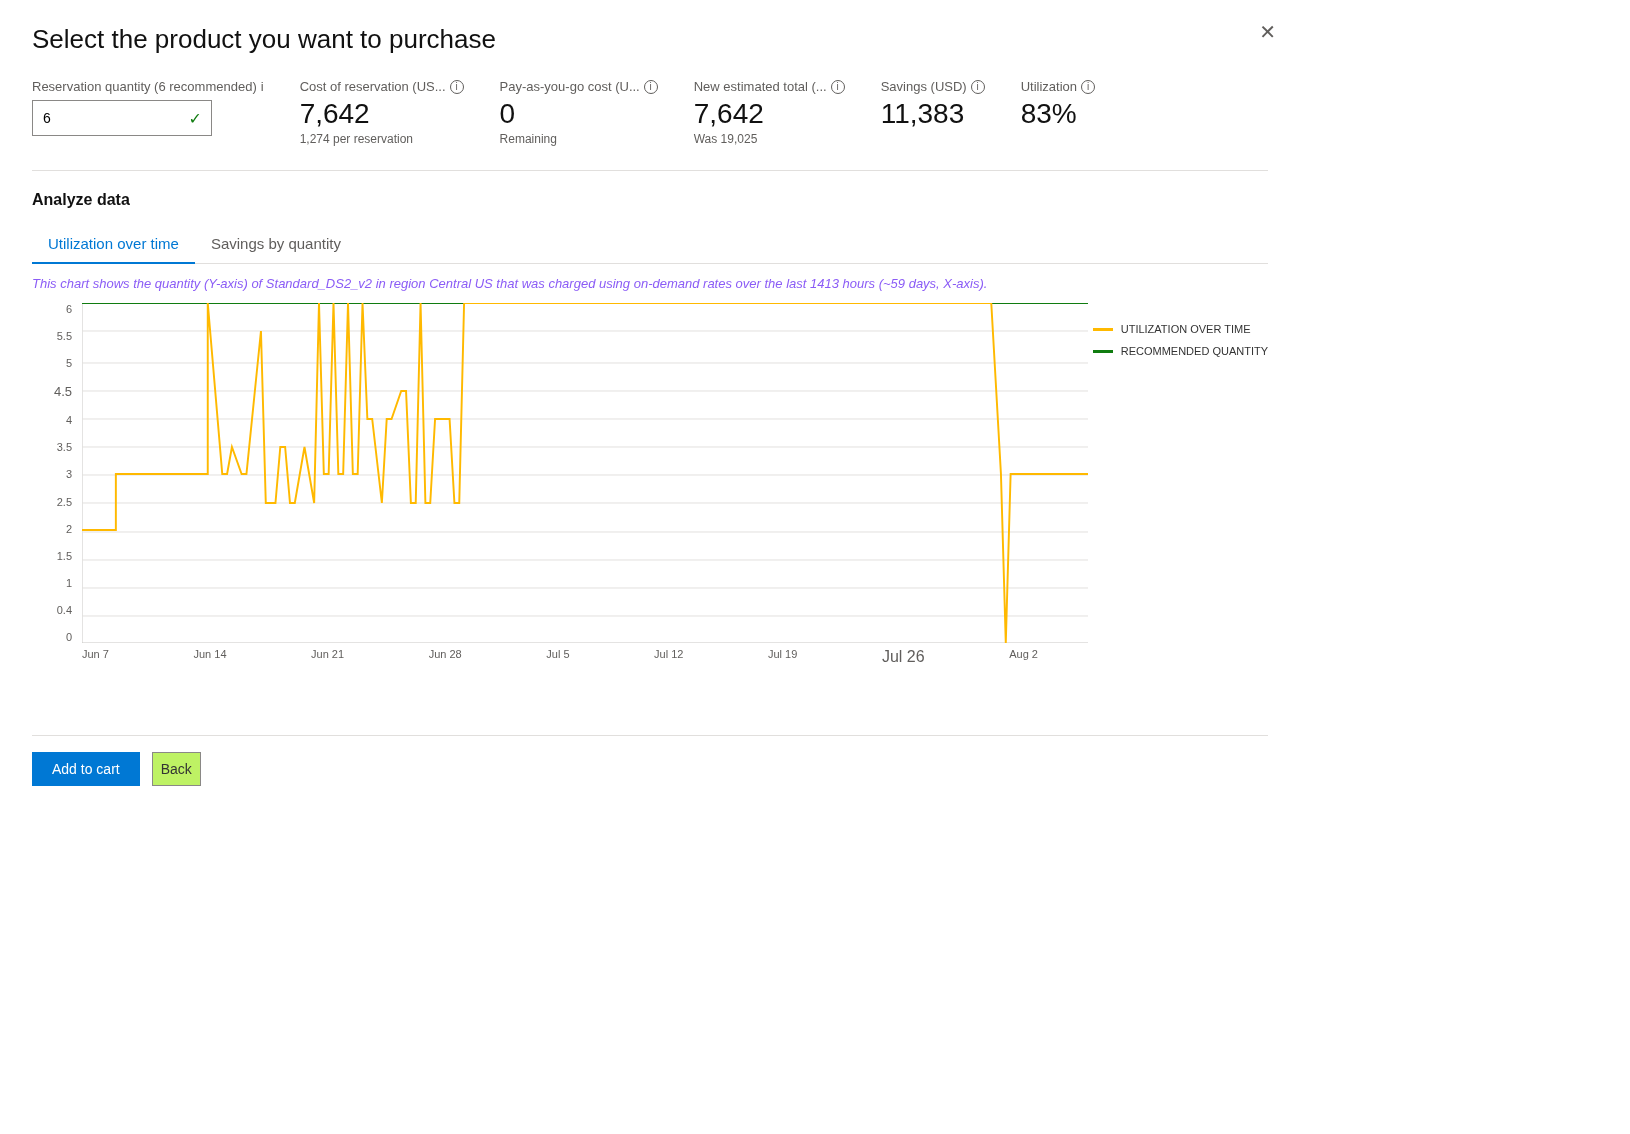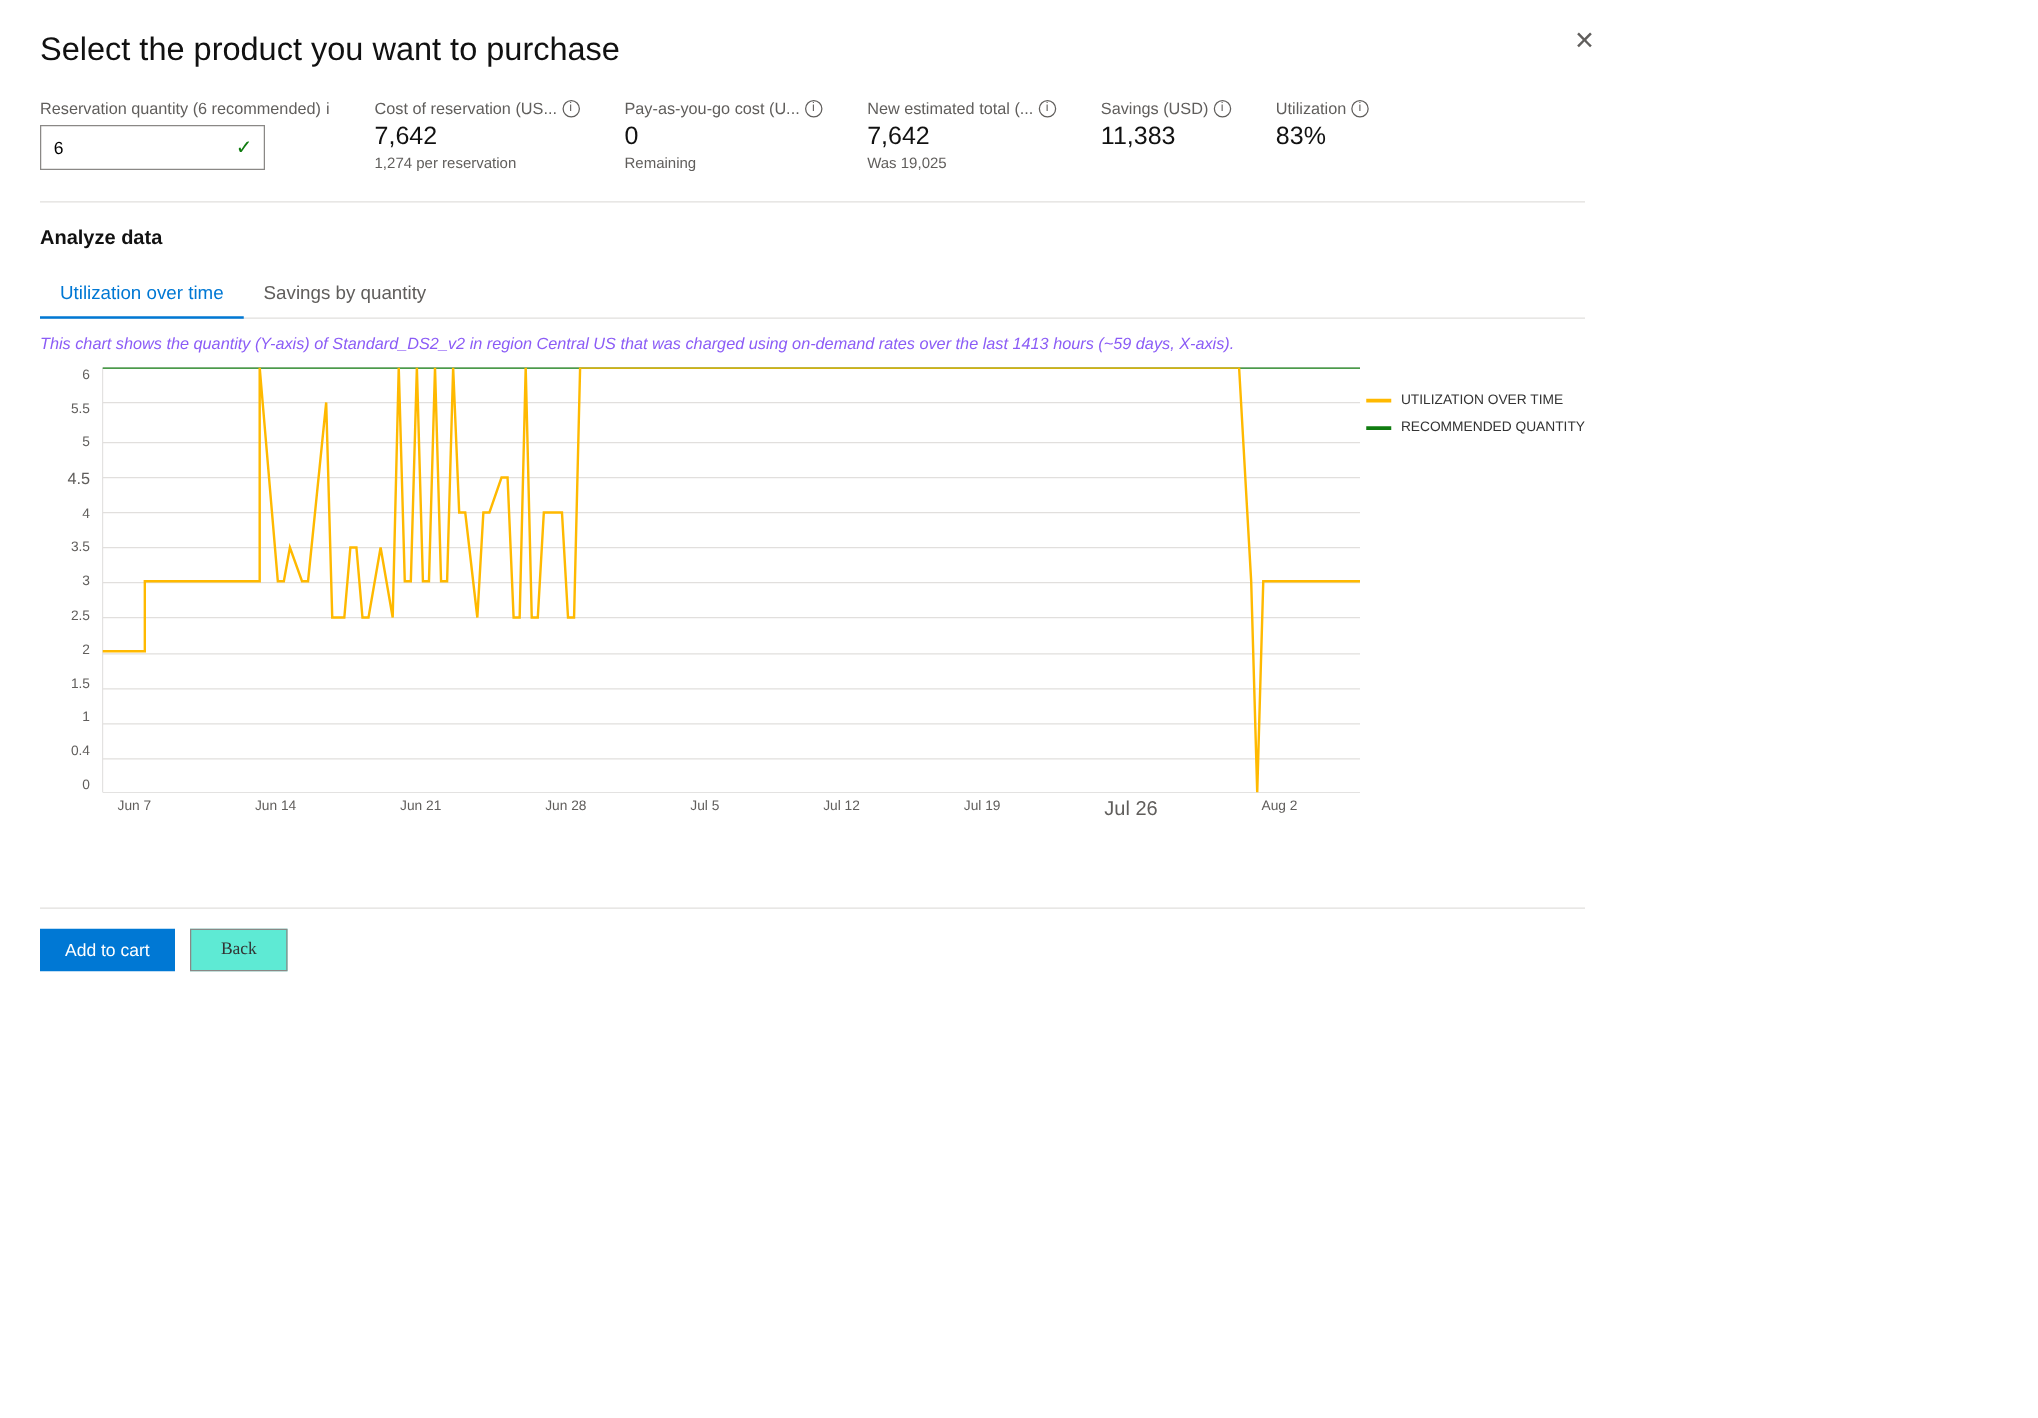--- a/index.html
+++ b/index.html
@@ -6,36 +6,36 @@
     body { font-family: 'Segoe UI', Arial, sans-serif; background: #fff; color: #333; font-size: 14px; }
     .dialog { width: 1300px; min-height: 1000px; background: #fff; padding: 24px 32px; position: relative; }
     .dialog-title { font-size: 26px; font-weight: 400; color: #111; margin-bottom: 24px; }
     .close-btn { position: absolute; top: 20px; right: 24px; font-size: 20px; cursor: pointer; color: #605e5c; background: none; border: none; }
     .section-title { font-size: 16px; font-weight: 600; color: #111; margin-bottom: 16px; }
     .cost-section { margin-bottom: 24px; }
     .cost-row { display: flex; align-items: flex-start; gap: 36px; flex-wrap: wrap; }
     .cost-item { display: flex; flex-direction: column; }
     .cost-label { font-size: 13px; color: #605e5c; display: flex; align-items: center; gap: 4px; margin-bottom: 4px; }
     .cost-label .info-icon { width: 14px; height: 14px; border-radius: 50%; border: 1px solid #605e5c; display: inline-flex; align-items: center; justify-content: center; font-size: 10px; color: #605e5c; cursor: pointer; }
-    .cost-value { font-size: 20px; font-weight: 300; color: #111; }
+    .cost-value { font-size: 28px; font-weight: 300; color: #111; }
     .cost-sub { font-size: 12px; color: #605e5c; margin-top: 2px; }
     .quantity-input-group { display: flex; flex-direction: column; }
     .quantity-label { font-size: 13px; color: #605e5c; display: flex; align-items: center; gap: 4px; margin-bottom: 6px; }
     .quantity-input-wrapper { position: relative; width: 180px; }
     .quantity-input-wrapper input { width: 100%; height: 36px; border: 1px solid #8a8886; padding: 0 32px 0 10px; font-size: 14px; outline: none; }
     .quantity-check { position: absolute; right: 10px; top: 50%; transform: translateY(-50%); color: #107c10; font-size: 16px; }
     .divider { border: none; border-top: 1px solid #e1dfdd; margin: 16px 0 20px 0; }
     .analyze-section { }
     .tabs { display: flex; border-bottom: 1px solid #e1dfdd; margin-bottom: 12px; gap: 0; }
     .tab { padding: 10px 16px; cursor: pointer; font-size: 15px; color: #605e5c; border-bottom: 2px solid transparent; margin-bottom: -1px; }
     .tab.active { color: #0078d4; border-bottom: 2px solid #0078d4; font-weight: 400; }
     .chart-description { font-size: 13px; color: #8b5cf6; margin-bottom: 12px; font-style: italic; }
     .bottom-actions { display: flex; gap: 12px; margin-top: 32px; padding-top: 16px; border-top: 1px solid #e1dfdd; }
     .btn-primary { background: #0078d4; color: #fff; border: none; padding: 8px 20px; font-size: 14px; cursor: pointer; font-family: inherit; }
-    .btn-secondary { background: #5eead4; color: #333; border: 1px solid #8a8886; padding: 8px 24px; font-size: 14px; cursor: pointer; font-family: Liberation Serif, serif; }
+    .btn-secondary { background: #bef264; color: #333; border: 1px solid #8a8886; padding: 8px 8px; font-size: 14px; cursor: pointer; font-family: Liberation Sans, sans-serif; }
   </style>
 </head>
 <body>
 
 <div class="dialog">
   <button class="close-btn">✕</button>
 
   <h1 class="dialog-title">Select the product you want to purchase</h1>
 
   <div class="cost-section">
@@ -258,21 +258,21 @@
             980,171
             990,171
             1000,171
             1010,171
             1020,171
             1030,171
             1040,171
           "></polyline>
       </svg>
 
-      <div style="position: absolute; left: 62px; right: 230px; top: 345px; display: flex; justify-content: space-between;">
+      <div style="position: absolute; left: 50px; right: 230px; top: 345px; display: flex; justify-content: space-between;">
         <span style="font-size:11px;color:#605e5c;">Jun 7</span>
         <span style="font-size:11px;color:#605e5c;">Jun 14</span>
         <span style="font-size:11px;color:#605e5c;">Jun 21</span>
         <span style="font-size:11px;color:#605e5c;">Jun 28</span>
         <span style="font-size:11px;color:#605e5c;">Jul 5</span>
         <span style="font-size:11px;color:#605e5c;">Jul 12</span>
         <span style="font-size:11px;color:#605e5c;">Jul 19</span>
         <span style="font-size:16px;color:#605e5c;">Jul 26</span>
         <span style="font-size:11px;color:#605e5c;">Aug 2</span>
       </div>

